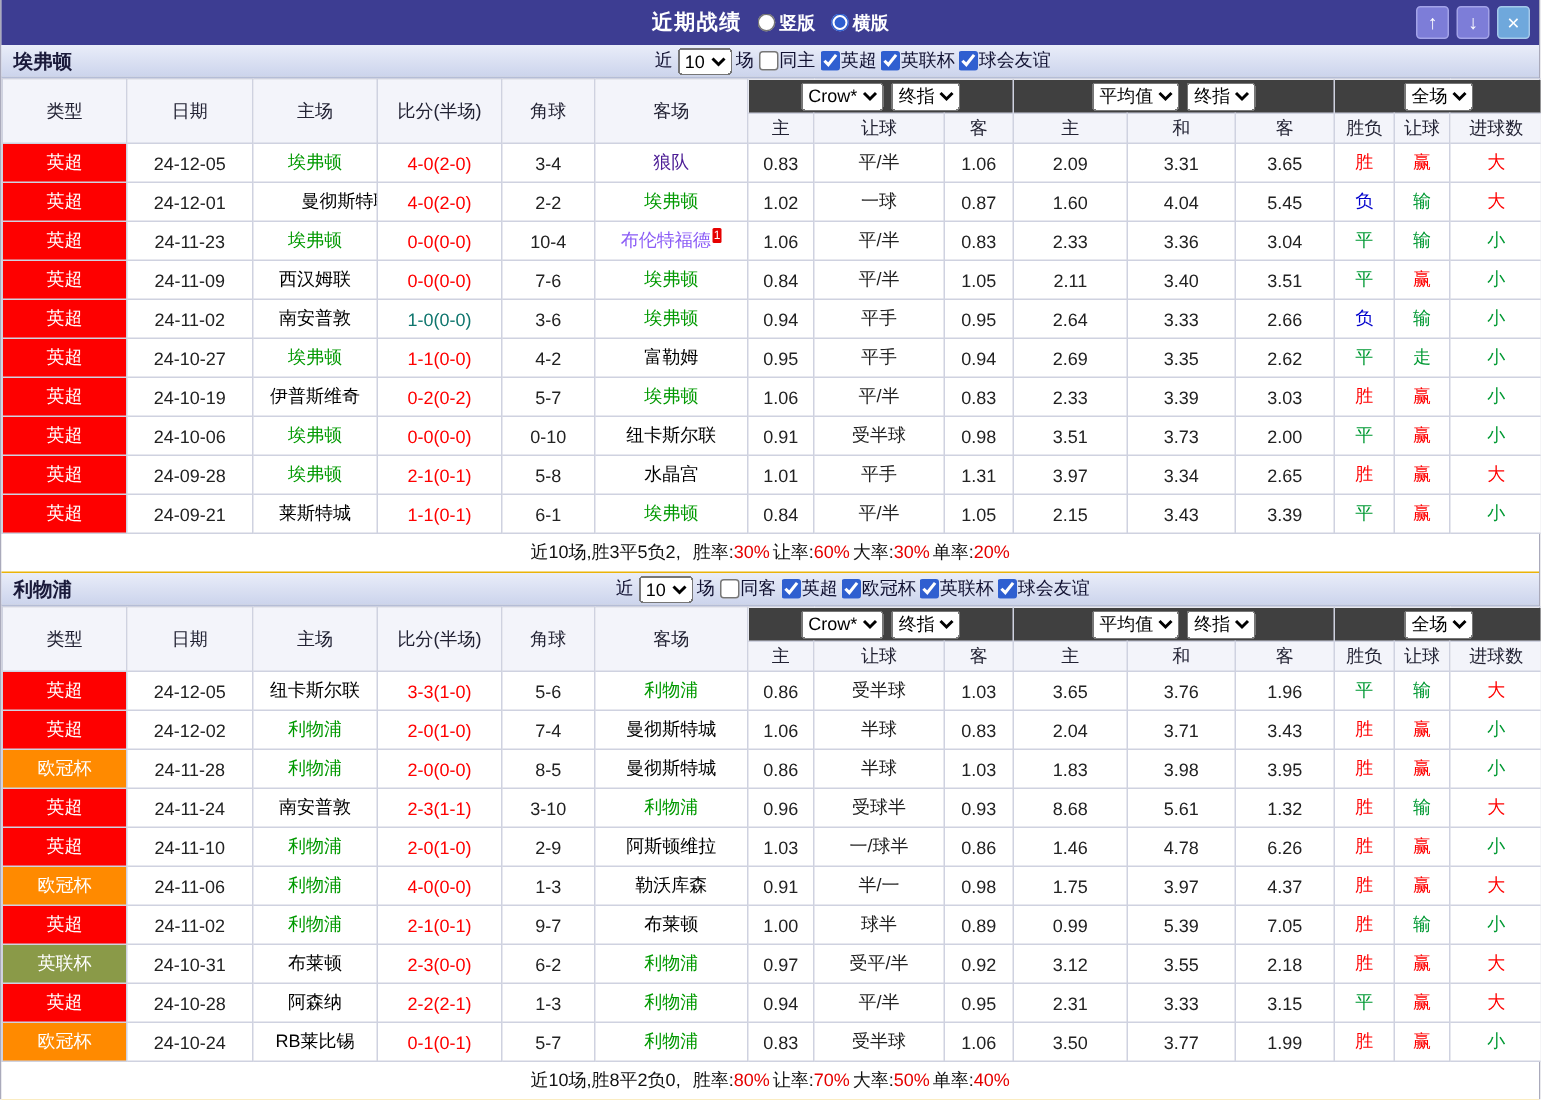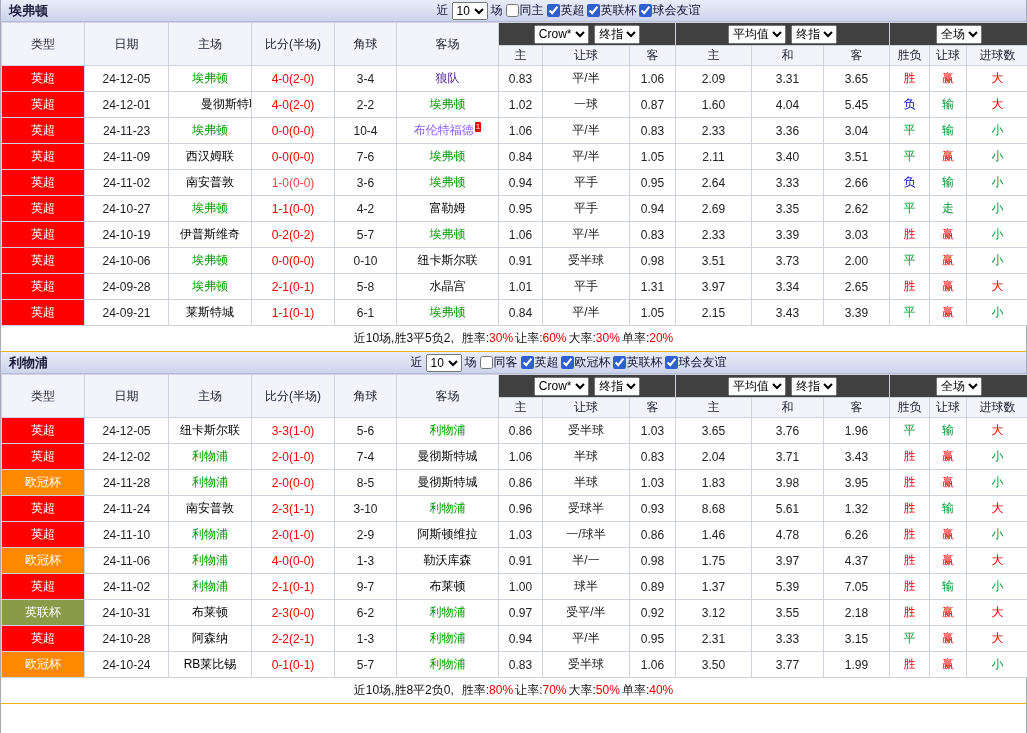--- a/index.html
+++ b/index.html
@@ -47,20 +47,38 @@
   
   .summary { height:26px; border-bottom:1px solid #eab308; display:flex; align-items:center;
              justify-content:center; gap:6px; background:#fff; color:#111; }
   .stat { margin-left:2px; }
 </style>
 </head>
 <body>
 
 <div class="window">
 
+  <div class="titlebar">
+    <div class="title-group">
+      <span class="page-title">近期战绩</span>
+      <label class="radio-wrap">
+        <input type="radio" name="layout" style="">
+        <span>竖版</span>
+      </label>
+      <label class="radio-wrap">
+        <input type="radio" name="layout" checked="" style="">
+        <span>横版</span>
+      </label>
+    </div>
+    <div class="tb-buttons">
+      <div class="tb-btn"><span>↑</span></div>
+      <div class="tb-btn"><span>↓</span></div>
+      <div class="tb-btn close"><span>×</span></div>
+    </div>
+  </div>
 
   <section class="team-section">
     <div class="team-band">
       <span class="team-name">埃弗顿</span>
       <div class="filter">
         <span>近</span>
         <select><option>10</option></select>
         <span>场</span>
         <label class="cb">
           <input type="checkbox" style="">
@@ -198,21 +216,21 @@
             <td class="odds-cell"><span>3.40</span></td>
             <td class="odds-cell"><span>3.51</span></td>
             <td class="result-cell"><span style="color: rgb(0, 153, 51);">平</span></td>
             <td class="result-cell"><span style="color: rgb(255, 0, 0);">赢</span></td>
             <td class="result-cell"><span style="color: rgb(0, 153, 51);">小</span></td>
           </tr>
           <tr>
             <td class="league-cell" style="background: rgb(254, 0, 0);"><span style="color: rgb(255, 255, 255);">英超</span></td>
             <td class="date-cell"><span>24-11-02</span></td>
             <td class="team-cell"><span style="color: rgb(0, 0, 0);">南安普敦</span></td>
-            <td class="score-cell"><span style="color: #ef4444;">1-0(0-0)</span></td>
+            <td class="score-cell"><span style="color: #0f766e;">1-0(0-0)</span></td>
             <td class="corner-cell"><span>3-6</span></td>
             <td class="team-cell"><span style="color: rgb(0, 153, 0);">埃弗顿</span></td>
             <td class="odds-cell"><span>0.94</span></td>
             <td class="odds-cell"><span>平手</span></td>
             <td class="odds-cell"><span>0.95</span></td>
             <td class="odds-cell"><span>2.64</span></td>
             <td class="odds-cell"><span>3.33</span></td>
             <td class="odds-cell"><span>2.66</span></td>
             <td class="result-cell"><span style="color: rgb(0, 0, 204);">负</span></td>
             <td class="result-cell"><span style="color: rgb(0, 153, 51);">输</span></td>
@@ -498,21 +516,21 @@
           <tr>
             <td class="league-cell" style="background: rgb(254, 0, 0);"><span style="color: rgb(255, 255, 255);">英超</span></td>
             <td class="date-cell"><span>24-11-02</span></td>
             <td class="team-cell"><span style="color: rgb(0, 153, 0);">利物浦</span></td>
             <td class="score-cell"><span style="color: rgb(255, 0, 0);">2-1(0-1)</span></td>
             <td class="corner-cell"><span>9-7</span></td>
             <td class="team-cell"><span style="color: rgb(0, 0, 0);">布莱顿</span></td>
             <td class="odds-cell"><span>1.00</span></td>
             <td class="odds-cell"><span>球半</span></td>
             <td class="odds-cell"><span>0.89</span></td>
-            <td class="odds-cell"><span>1.37</span></td>
+            <td class="odds-cell"><span>0.99</span></td>
             <td class="odds-cell"><span>5.39</span></td>
             <td class="odds-cell"><span>7.05</span></td>
             <td class="result-cell"><span style="color: rgb(255, 0, 0);">胜</span></td>
             <td class="result-cell"><span style="color: rgb(0, 153, 51);">输</span></td>
             <td class="result-cell"><span style="color: rgb(0, 153, 51);">小</span></td>
           </tr>
           <tr>
             <td class="league-cell" style="background: rgb(138, 154, 72);"><span style="color: rgb(255, 255, 255);">英联杯</span></td>
             <td class="date-cell"><span>24-10-31</span></td>
             <td class="team-cell"><span style="color: rgb(0, 0, 0);">布莱顿</span></td>

